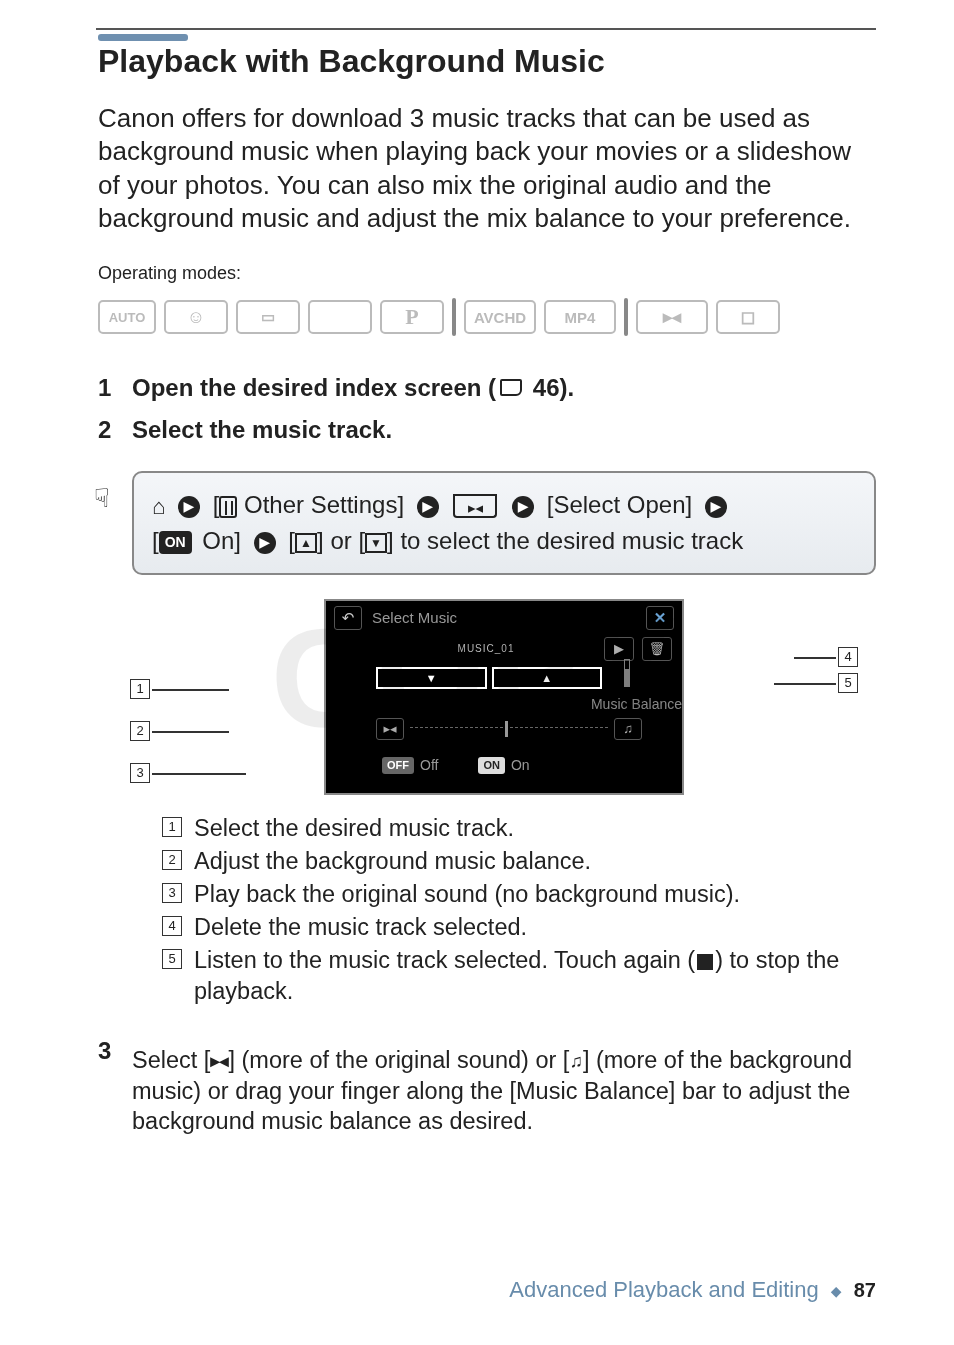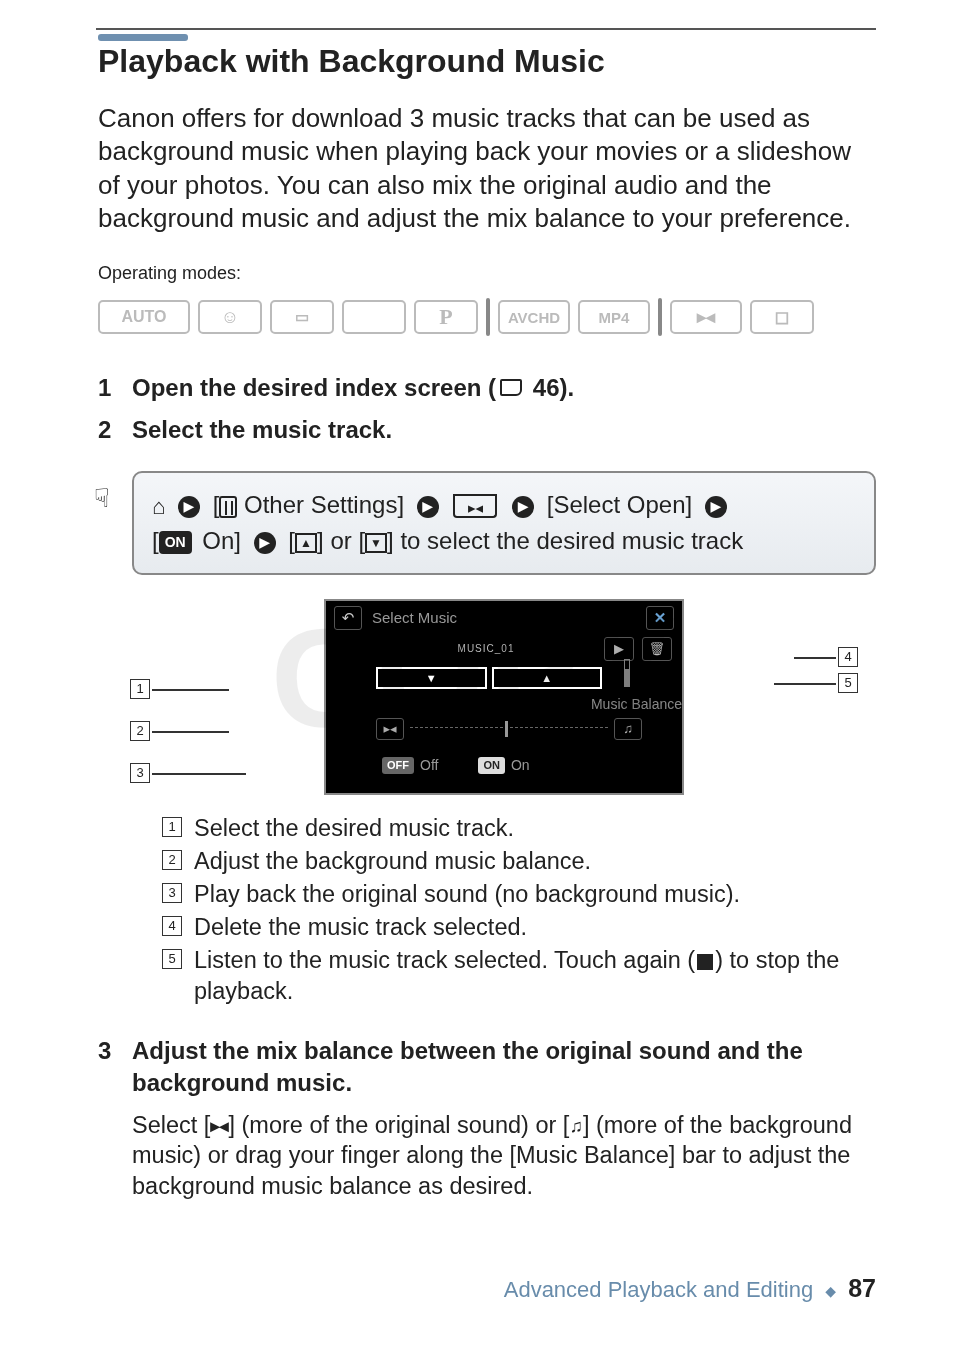--- a/index.html
+++ b/index.html
@@ -48,21 +48,21 @@
   .mode-cell {
     height: 34px;
     border: 2px solid #bbb;
     border-radius: 5px;
     display: flex;
     align-items: center;
     justify-content: center;
     color: #bbb;
     font-weight: bold;
   }
-  .mode-auto { width: 92px; font-size: 16px; }
+  .mode-auto { width: 58px; font-size: 13px; }
   .mode-baby { width: 64px; font-size: 18px; }
   .mode-cinema { width: 64px; font-size: 15px; }
   .mode-blank { width: 64px; }
   .mode-p { width: 64px; font-size: 22px; font-family: serif; }
   .mode-avchd, .mode-mp4 { width: 72px; font-size: 15px; }
   .mode-vplay { width: 72px; font-size: 18px; }
   .mode-pplay { width: 64px; font-size: 18px; }
   .mode-sep {
     width: 4px;
     height: 38px;
@@ -395,21 +395,21 @@
   }
 
   .footer {
     position: absolute;
     bottom: 42px;
     right: 78px;
     font-size: 22px;
     color: #688cab;
   }
   .footer .diamond { color: #688cab; margin: 0 6px; font-size: 14px; vertical-align: middle; }
-  .footer .pageno { color: #222; font-weight: 700; font-size: 25px; }
+  .footer .pageno { color: #222; font-weight: 700; font-size: 20px; }
 
   .stop-square {
     display:inline-block;
     width: 16px; height: 16px;
     background:#222;
     vertical-align: middle;
     margin: 0 2px;
   }
 </style>
 </head>
@@ -542,21 +542,20 @@
       <div class="callout-num">5</div>
       <div class="callout-text">
         <span>Listen to the music track selected. Touch again (</span><span class="stop-square"></span><span>) to stop the playback.</span>
       </div>
     </div>
   </div>
 
   <div class="step">
     <div class="step-num">3</div>
     <div class="step-body">
-      <span class="step-title">Adjust the mix balance between the original sound and the background music.</span>
       <div class="step3-body">
         <span>Select [</span><span class="cam-play-icon">▸◂</span><span>] (more of the original sound) or [</span><span class="cam-play-icon">♫</span><span>] (more of the background music) or drag your finger along the [Music Balance] bar to adjust the background music balance as desired.</span>
       </div>
     </div>
   </div>
 
 </div>
 
 <div class="copy-watermark">COPY</div>
 

